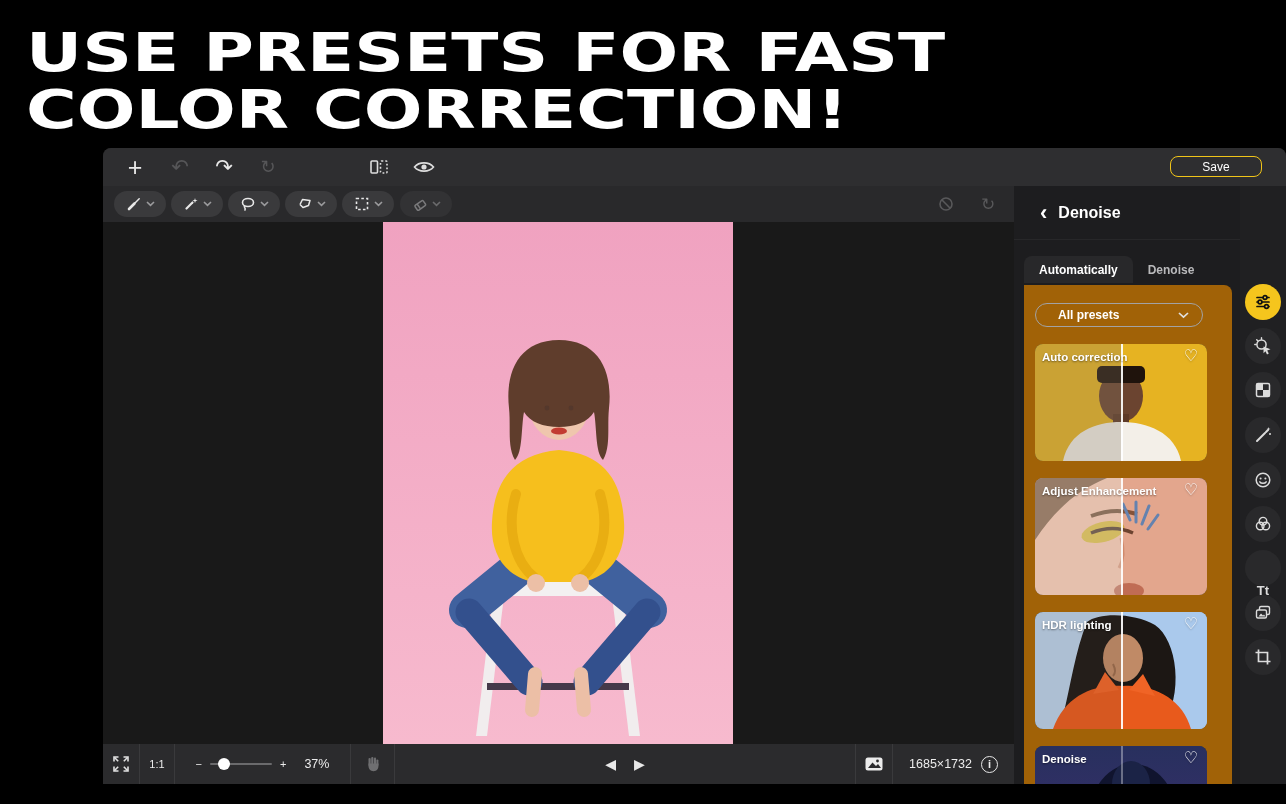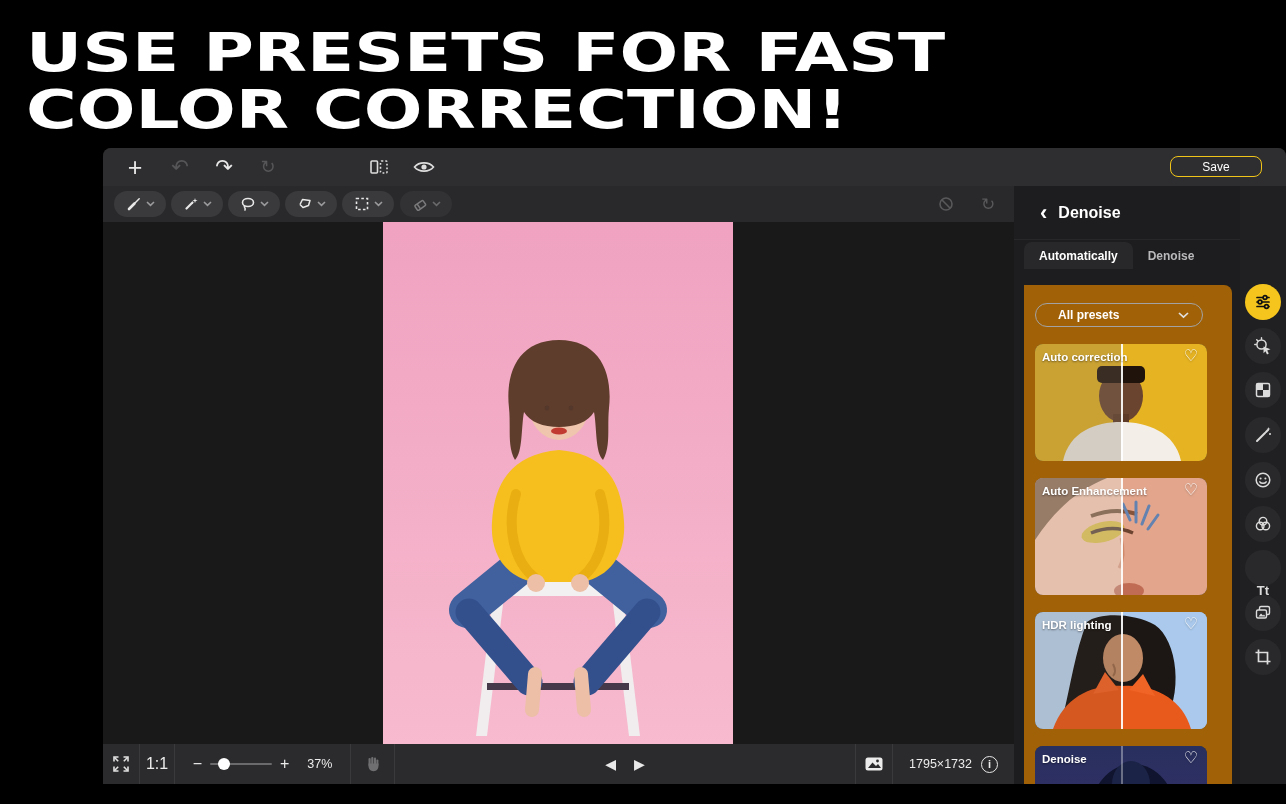--- a/index.html
+++ b/index.html
@@ -44,36 +44,36 @@
   
   .canvas { position:relative; flex:1; background:#191919; min-height:0; }
   .photo { position:absolute; left:280px; top:0; width:350px; height:522px; }
 
   
   .statusbar { height:40px; background:#2b2b2d; flex:0 0 auto; display:flex;
     align-items:center; font-size:12.5px; color:#ececec; }
   .sb-cell { height:100%; display:flex; align-items:center; justify-content:center; gap:8px; }
   .sb-sep { width:1px; height:100%; background:#3a3a3c; flex:0 0 auto; }
   .sb-btn { background:none; border:none; color:#ececec; height:100%; display:flex;
-    align-items:center; justify-content:center; font-family:inherit; font-size:16px; }
+    align-items:center; justify-content:center; font-family:inherit; font-size:11px; }
   .zoom-track { position:relative; width:62px; height:2px; background:#6a6a6c; border-radius:1px; }
   .zoom-knob { position:absolute; left:8px; top:-5px; width:12px; height:12px; border-radius:50%; background:#fff; }
   .sb-arrows { flex:1; display:flex; align-items:center; justify-content:center; gap:18px; }
   .sb-tri { background:none; border:none; color:#e9e9e9; font-size:14px; }
   .info-circ { width:17px; height:17px; border:1.5px solid #e8e8e8; border-radius:50%;
     display:flex; align-items:center; justify-content:center; font-size:11px; font-weight:700; }
 
   
   .panel { width:226px; background:#1d1d1f; position:relative; overflow:hidden; }
   .panel-header { height:54px; display:flex; align-items:center; padding-left:24px;
     border-bottom:1px solid #272729; }
   .back-chev { background:none; border:none; color:#fff; font-size:22px; font-weight:700;
     line-height:1; margin-right:9px; padding:0 2px; }
   .panel-title { color:#fff; font-size:16px; font-weight:700; }
-  .tabs { display:flex; margin:2px 0 0 10px; height:27px; }
+  .tabs { display:flex; margin:16px 0 0 10px; height:27px; }
   .tab { border:none; background:none; font-family:inherit; font-size:12px; padding:0 15px;
     color:#b9b9bb; font-weight:600; }
   .tab.active { background:#28282a; color:#fff; font-weight:700; border-radius:8px 8px 0 0; }
   .content { position:absolute; left:10px; right:8px; top:99px; bottom:0;
     background:#a16207; border-radius:0 8px 0 0; overflow:hidden; }
   .select-pill { margin:18px 0 0 11px; width:168px; height:24px; border:1px solid #a2a2a4;
     border-radius:13px; background:transparent; display:flex; align-items:center;
     justify-content:space-between; padding:0 13px 0 22px; color:#fff; font-size:12px;
     font-weight:700; font-family:inherit; }
   .preset-card { position:relative; width:172px; height:117px; margin:17px 0 0 11px;
@@ -279,21 +279,21 @@
           <div class="sb-sep"></div>
           <button class="sb-btn" style="width:36px">
             <svg width="20" height="16" viewBox="0 0 20 16">
               <rect x="1.5" y="1.5" width="17" height="13" rx="2.5" fill="#ececec"></rect>
               <path d="M4 12 L8.5 6.5 L12 10 L14 8 L17 12 Z" fill="#2b2b2d"></path>
               <circle cx="13.5" cy="5" r="1.4" fill="#2b2b2d"></circle>
             </svg>
           </button>
           <div class="sb-sep"></div>
           <div class="sb-cell" style="flex:0 0 121px; gap:9px">
-            <span>1795×1732</span>
+            <span>1685×1732</span>
             <span class="info-circ">i</span>
           </div>
         </div>
       </div>
 
       <div class="panel">
         <div class="panel-header">
           <button class="back-chev">‹</button>
           <span class="panel-title">Denoise</span>
         </div>
@@ -335,21 +335,21 @@
                 <line x1="107" y1="46" x2="114" y2="28"></line>
                   <line x1="113" y1="51" x2="123" y2="37"></line>
               </g>
               <path d="M56 55 Q78 46 98 55" stroke="#4a3526" stroke-width="3.5" fill="none"></path>
               <path d="M86 60 Q91 78 84 90" stroke="#c98d72" stroke-width="3" fill="none"></path>
               <ellipse cx="94" cy="113" rx="15" ry="8" fill="#b56a55"></ellipse>
               <rect x="86" width="86" height="117" fill="rgba(230,120,80,0.22)"></rect>
               <rect width="86" height="117" fill="rgba(238,228,218,0.25)"></rect>
             </svg>
             <div class="split-line"></div>
-            <div class="preset-label">Auto Enhancement</div>
+            <div class="preset-label">Adjust Enhancement</div>
             <button class="heart">♡</button>
           </div>
 
           <div class="preset-card">
             <svg width="172" height="117" viewBox="0 0 172 117">
               <rect width="172" height="117" fill="#b9d0e8"></rect>
               <rect x="86" width="86" height="117" fill="#aac9ec"></rect>
               <path d="M52 10 C40 40 36 72 28 104 L56 117 L126 117 C150 82 142 28 120 13 C100 1 64 0 52 10 Z" fill="#1c1714"></path>
               <ellipse cx="88" cy="46" rx="20" ry="24" fill="#c08a66"></ellipse>
               <path d="M78 52 Q82 60 78 64" stroke="#9a6a4a" stroke-width="2" fill="none"></path>

